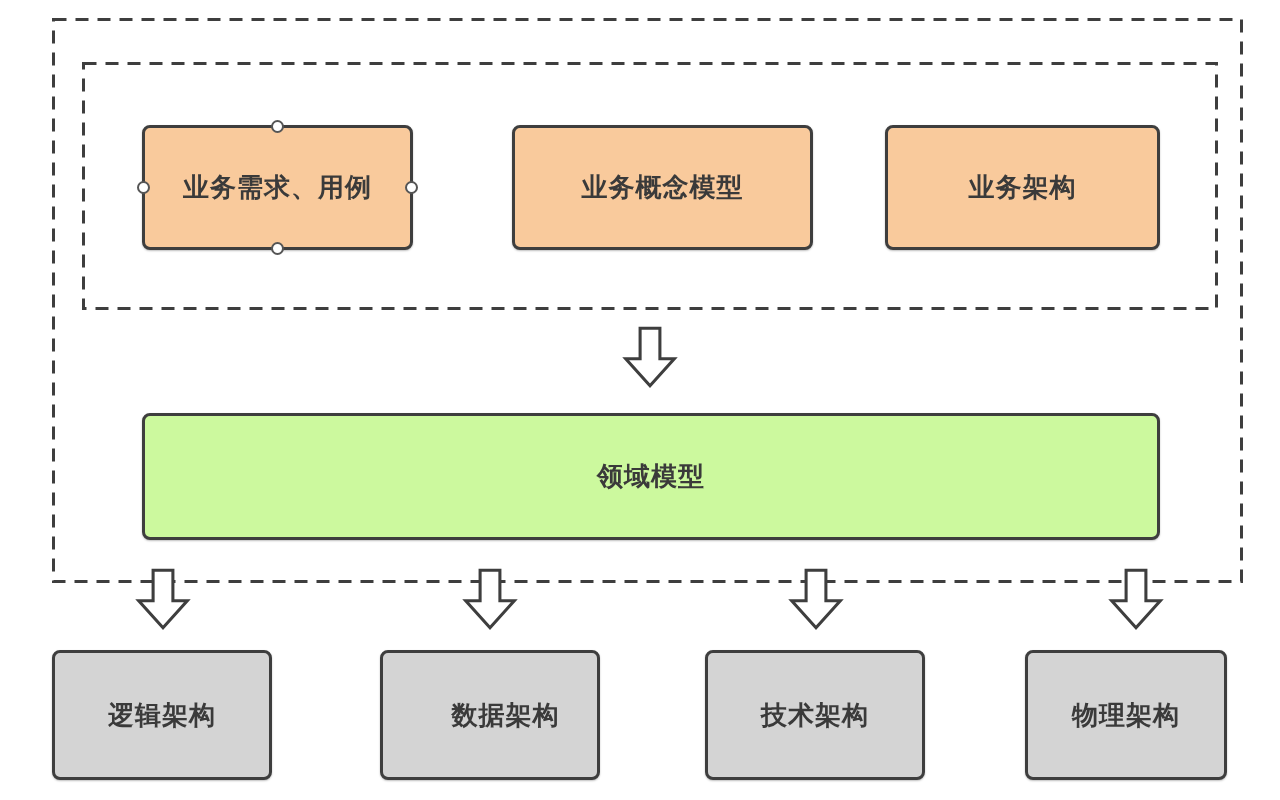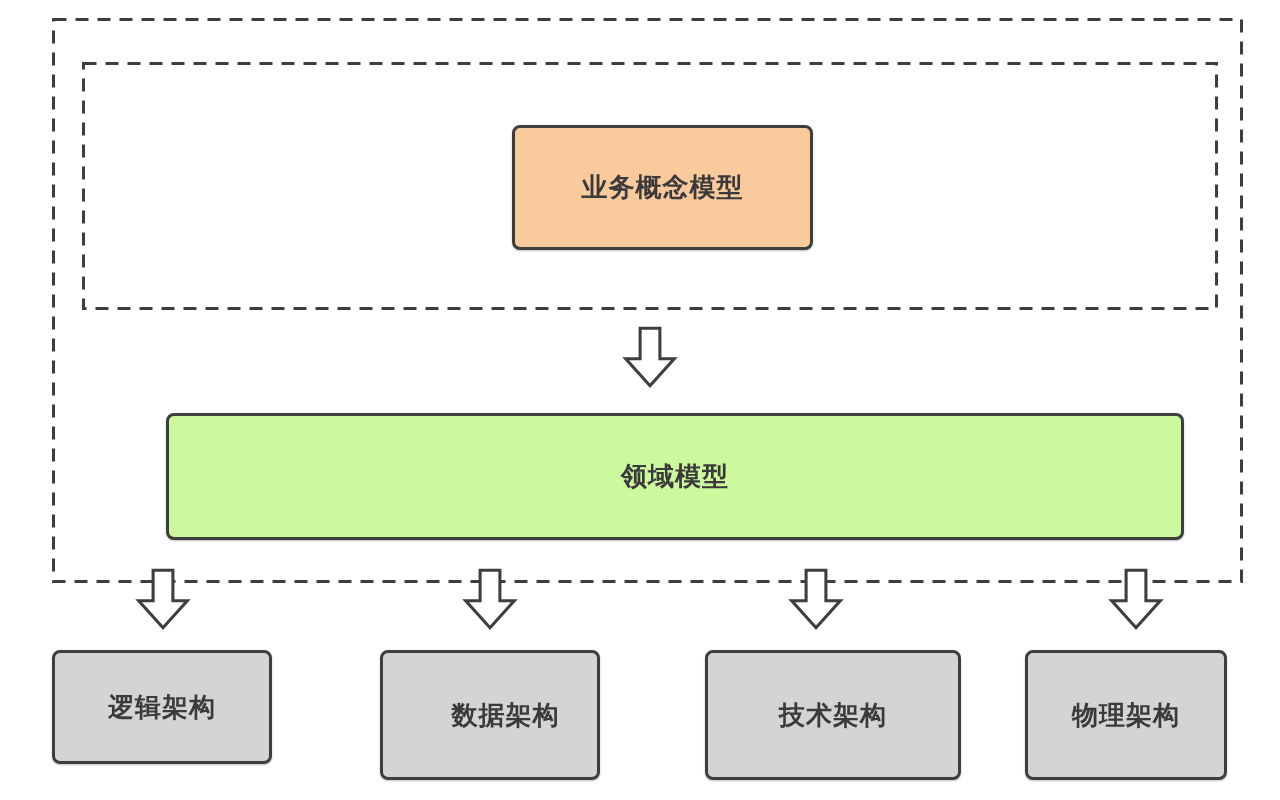--- a/index.html
+++ b/index.html
@@ -80,53 +80,63 @@
 <div class="stage">
 
   <svg class="dashed-svg" style="left:52px; top:18px;" width="1191" height="565">
     <rect x="1.5" y="1.5" width="1188" height="562"></rect>
   </svg>
 
   <svg class="dashed-svg" style="left:82px; top:62px;" width="1136" height="248">
     <rect x="1.5" y="1.5" width="1133" height="245"></rect>
   </svg>
 
+  <div class="shape fill-business" style="left:142px; top:125px; width:271px; height:125px;">
+    <span class="label">业务需求、用例</span>
+    <span class="handle handle-top"></span>
+    <span class="handle handle-bottom"></span>
+    <span class="handle handle-left"></span>
+    <span class="handle handle-right"></span>
+  </div>
 
   <div class="shape fill-business" style="left:512px; top:125px; width:301px; height:125px;">
     <span class="label">业务概念模型</span>
   </div>
 
+  <div class="shape fill-business" style="left:885px; top:125px; width:275px; height:125px;">
+    <span class="label">业务架构</span>
+  </div>
 
   <svg class="arrow-svg" style="left:623px; top:324px;" width="54" height="66" viewBox="0 0 60 68">
     <path d="M19 2 L41 2 L41 36 L57 36 L30 66 L3 36 L19 36 Z"></path>
   </svg>
 
-  <div class="shape fill-domain" style="left:142px; top:413px; width:1018px; height:127px;margin-left:24px;">
+  <div class="shape fill-domain" style="left:142px; top:413px; width:1018px; height:127px;">
     <span class="label">领域模型</span>
   </div>
 
   <svg class="arrow-svg" style="left:136px; top:566px;" width="54" height="66" viewBox="0 0 60 68">
     <path d="M19 2 L41 2 L41 36 L57 36 L30 66 L3 36 L19 36 Z"></path>
   </svg>
   <svg class="arrow-svg" style="left:463px; top:566px;" width="54" height="66" viewBox="0 0 60 68">
     <path d="M19 2 L41 2 L41 36 L57 36 L30 66 L3 36 L19 36 Z"></path>
   </svg>
   <svg class="arrow-svg" style="left:789px; top:566px;" width="54" height="66" viewBox="0 0 60 68">
     <path d="M19 2 L41 2 L41 36 L57 36 L30 66 L3 36 L19 36 Z"></path>
   </svg>
   <svg class="arrow-svg" style="left:1109px; top:566px;" width="54" height="66" viewBox="0 0 60 68">
     <path d="M19 2 L41 2 L41 36 L57 36 L30 66 L3 36 L19 36 Z"></path>
   </svg>
 
-  <div class="shape fill-arch" style="left:52px; top:650px; width:220px; height:114px;">
+  <div class="shape fill-arch" style="left:52px; top:650px; width:220px; height:130px;">
     <span class="label">逻辑架构</span>
   </div>
   <div class="shape fill-arch" style="left:380px; top:650px; width:220px; height:130px;padding-left:31px;">
     <span class="label">数据架构</span>
   </div>
-  <div class="shape fill-arch" style="left:705px; top:650px; width:256px; height:130px;text-align:center;">
+  <div class="shape fill-arch" style="left:705px; top:650px; width:220px; height:130px;text-align:center;">
     <span class="label">技术架构</span>
   </div>
   <div class="shape fill-arch" style="left:1025px; top:650px; width:202px; height:130px;">
     <span class="label">物理架构</span>
   </div>
 
 </div>
 
 </body></html>

